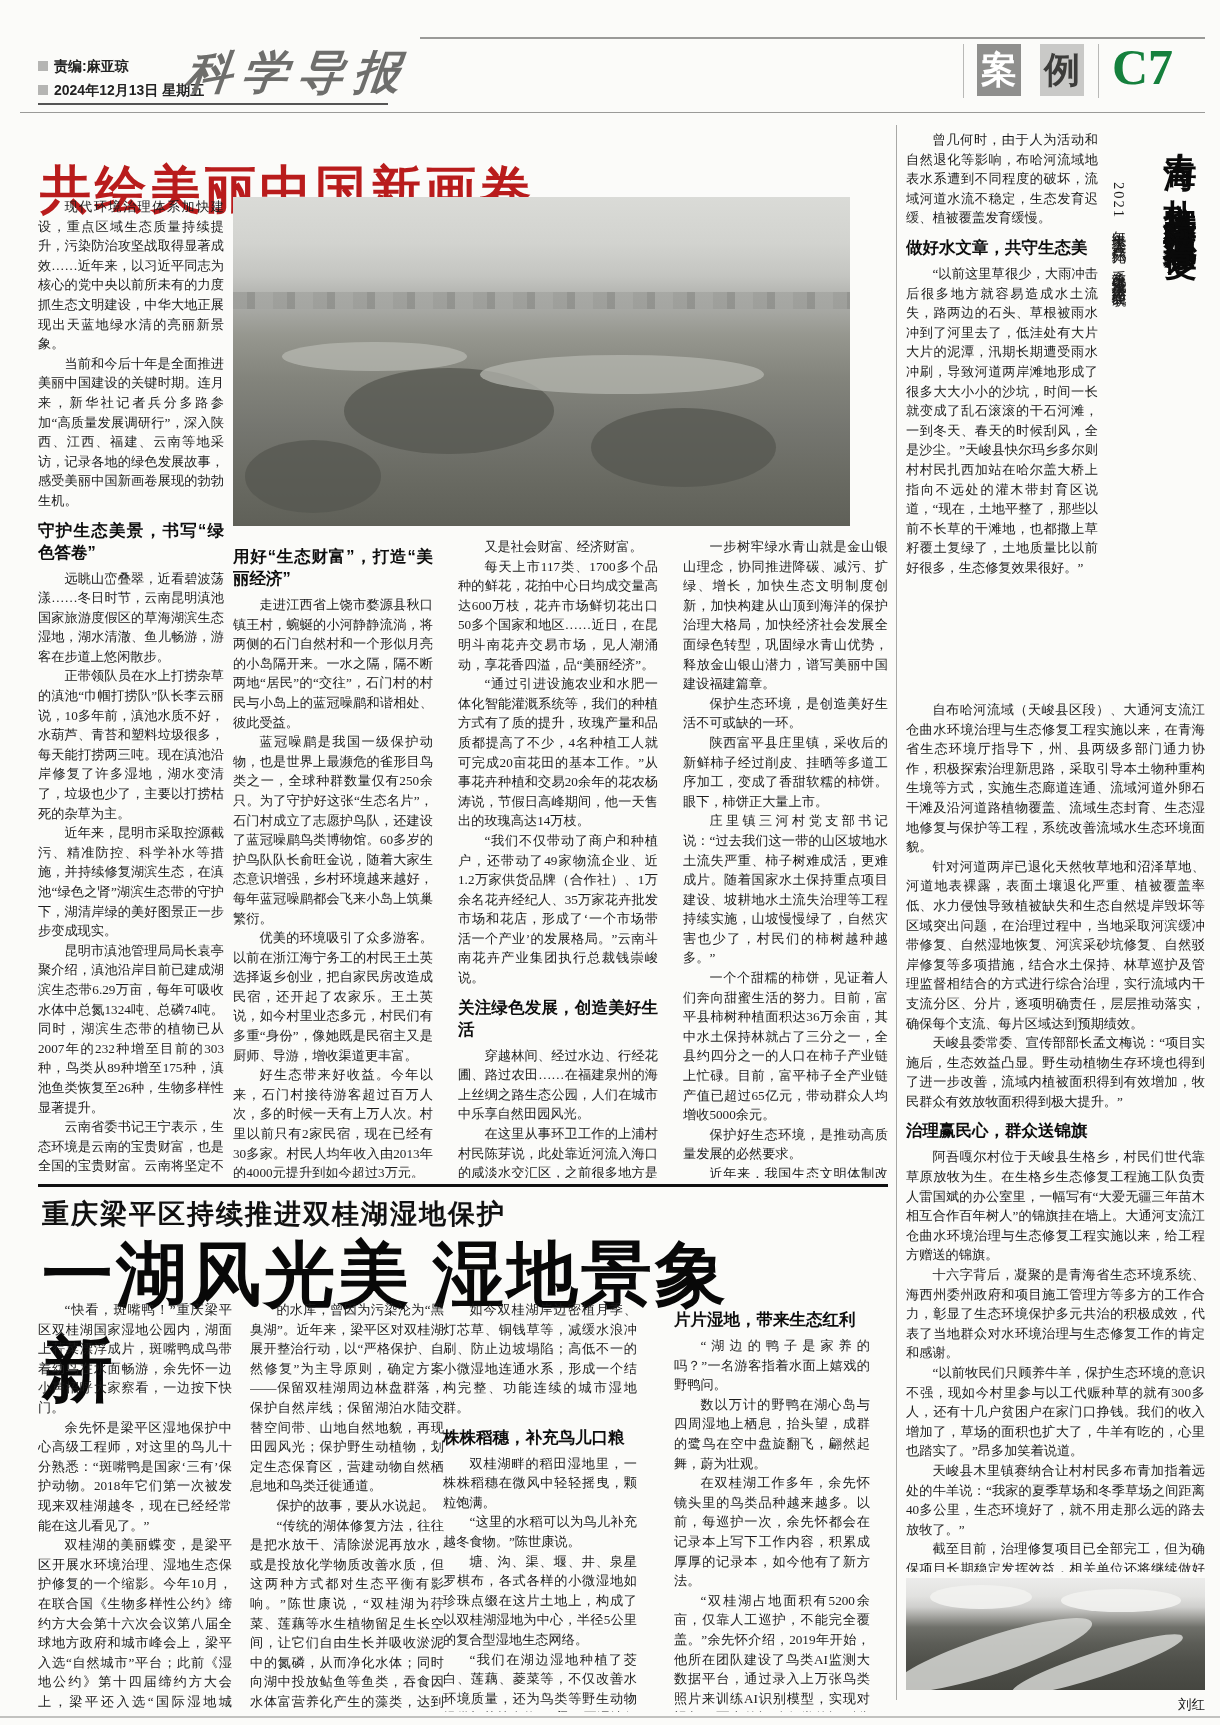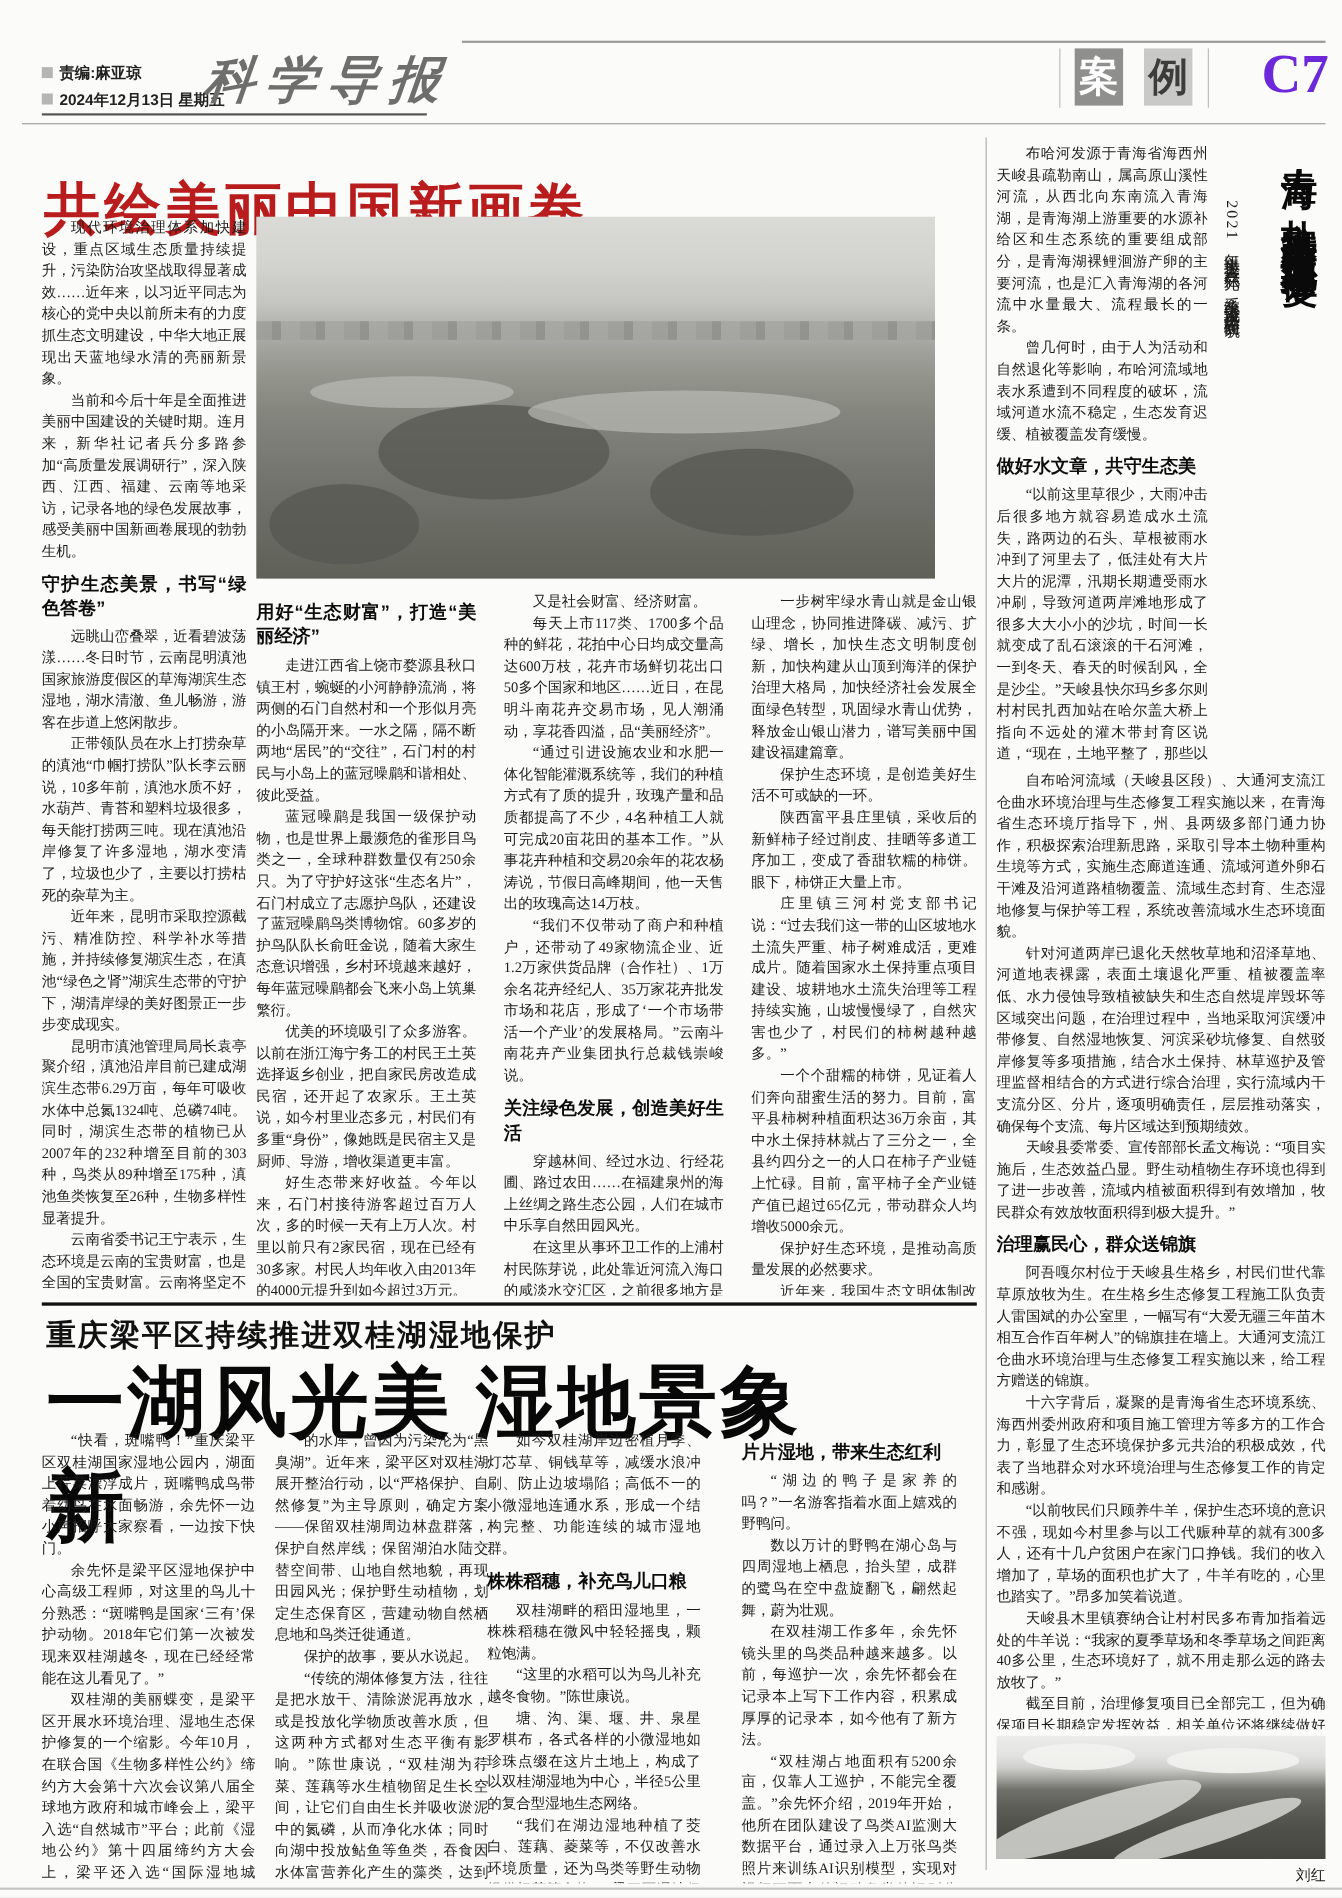--- a/index.html
+++ b/index.html
@@ -6,21 +6,21 @@
   .page{position:relative;width:1220px;height:1725px;margin:0 auto;background:#fbfbf9;color:#191919;font-family:"Liberation Serif",serif;overflow:hidden;}
   .rule{position:absolute;background:#9a9a98;}
   .thick-rule{position:absolute;background:#111;}
   
   .ed-block{position:absolute;left:38px;top:54px;width:350px;font-family:"Liberation Sans",sans-serif;font-size:14px;font-weight:bold;color:#222;line-height:24px;}
   .sq{display:inline-block;width:10px;height:10px;background:#b5b5b3;margin-right:6px;}
   .masthead{position:absolute;left:186px;top:42px;width:260px;font-size:46px;font-weight:bold;font-style:italic;color:#6e6e6c;letter-spacing:10px;transform:skewX(-6deg);}
   .secbox{position:absolute;top:44px;width:44px;height:52px;text-align:center;line-height:52px;font-size:36px;font-weight:bold;font-family:"Liberation Serif",serif;}
   .sec1{left:977px;background:#8f8f8d;color:#fff;}
   .sec2{left:1040px;background:#c9c9c7;color:#3c3c3a;}
-  .pageno{position:absolute;left:1112px;top:38px;width:96px;font-size:50px;font-weight:bold;color:#6d28d9;font-family:"Liberation Serif",serif;text-align:right;}
+  .pageno{position:absolute;left:1112px;top:38px;width:96px;font-size:50px;font-weight:bold;color:#15803d;font-family:"Liberation Serif",serif;}
   .vline{position:absolute;width:1px;background:#b9b9b7;}
   
   .a1-headline{position:absolute;left:40px;top:122px;width:560px;font-family:"Liberation Sans",sans-serif;font-weight:900;font-size:51px;letter-spacing:4px;color:#b91c1c;}
   .col{position:absolute;overflow:hidden;text-align:justify;}
   .para{margin:0;font-size:13.2px;line-height:19.6px;text-indent:2em;color:#1c1c1c;}
   .subhead{font-family:"Liberation Sans",sans-serif;font-size:16.5px;font-weight:bold;color:#0d0d0d;margin:9px 0 5px;text-indent:0;}
   .byline{text-align:right;font-weight:normal;font-size:13.5px;margin:4px 6px 0 0;}
   
   .photo{position:absolute;overflow:hidden;}
   .photo-main{background:linear-gradient(180deg,#dadbd7 0%,#d2d3cf 14%,#c4c5c1 24%,#aaaba7 33%,#96978f 42%,#83847c 55%,#757670 70%,#696a62 86%,#5f6058 100%);}
@@ -138,21 +138,20 @@
       <p class="para">在双桂湖工作多年，余先怀镜头里的鸟类品种越来越多。以前，每巡护一次，余先怀都会在记录本上写下工作内容，积累成厚厚的记录本，如今他有了新方法。</p>
       <p class="para">“双桂湖占地面积有5200余亩，仅靠人工巡护，不能完全覆盖。”余先怀介绍，2019年开始，他所在团队建设了鸟类AI监测大数据平台，通过录入上万张鸟类照片来训练AI识别模型，实现对视频画面中的运动鸟类的识别分类。</p>
     </div>
 
   <div class="vline" style="left:896px;top:125px;height:1575px;background:#a8a8a6;"></div>
 
   <div class="qh-headline vert">青海：扎实推进布哈河流域治理修复</div>
   <div class="qh-subtitle vert">2021年以来投入二点八六亿元，系统改善流域水生态环境面貌</div>
 
   <div class="col" style="left:906px;top:130px;width:192px;height:562px;">
-      <p class="para">布哈河发源于青海省海西州天峻县疏勒南山，属高原山溪性河流，从西北向东南流入青海湖，是青海湖上游重要的水源补给区和生态系统的重要组成部分，是青海湖裸鲤洄游产卵的主要河流，也是汇入青海湖的各河流中水量最大、流程最长的一条。</p>
       <p class="para">曾几何时，由于人为活动和自然退化等影响，布哈河流域地表水系遭到不同程度的破坏，流域河道水流不稳定，生态发育迟缓、植被覆盖发育缓慢。</p>
       <h3 class="subhead">做好水文章，共守生态美</h3>
       <p class="para">“以前这里草很少，大雨冲击后很多地方就容易造成水土流失，路两边的石头、草根被雨水冲到了河里去了，低洼处有大片大片的泥潭，汛期长期遭受雨水冲刷，导致河道两岸滩地形成了很多大大小小的沙坑，时间一长就变成了乱石滚滚的干石河滩，一到冬天、春天的时候刮风，全是沙尘。”天峻县快尔玛乡多尔则村村民扎西加站在哈尔盖大桥上指向不远处的灌木带封育区说道，“现在，土地平整了，那些以前不长草的干滩地，也都撒上草籽覆土复绿了，土地质量比以前好很多，生态修复效果很好。”</p>
     </div>
   <div class="col" style="left:906px;top:700px;width:299px;height:872px;">
       <p class="para">自布哈河流域（天峻县区段）、大通河支流江仓曲水环境治理与生态修复工程实施以来，在青海省生态环境厅指导下，州、县两级多部门通力协作，积极探索治理新思路，采取引导本土物种重构生境等方式，实施生态廊道连通、流域河道外卵石干滩及沿河道路植物覆盖、流域生态封育、生态湿地修复与保护等工程，系统改善流域水生态环境面貌。</p>
       <p class="para">针对河道两岸已退化天然牧草地和沼泽草地、河道地表裸露，表面土壤退化严重、植被覆盖率低、水力侵蚀导致植被缺失和生态自然堤岸毁坏等区域突出问题，在治理过程中，当地采取河滨缓冲带修复、自然湿地恢复、河滨采砂坑修复、自然驳岸修复等多项措施，结合水土保持、林草巡护及管理监督相结合的方式进行综合治理，实行流域内干支流分区、分片，逐项明确责任，层层推动落实，确保每个支流、每片区域达到预期绩效。</p>
       <p class="para">天峻县委常委、宣传部部长孟文梅说：“项目实施后，生态效益凸显。野生动植物生存环境也得到了进一步改善，流域内植被面积得到有效增加，牧民群众有效放牧面积得到极大提升。”</p>
       <h3 class="subhead">治理赢民心，群众送锦旗</h3>
       <p class="para">阿吾嘎尔村位于天峻县生格乡，村民们世代靠草原放牧为生。在生格乡生态修复工程施工队负责人雷国斌的办公室里，一幅写有“大爱无疆三年苗木  相互合作百年树人”的锦旗挂在墙上。大通河支流江仓曲水环境治理与生态修复工程实施以来，给工程方赠送的锦旗。</p>

